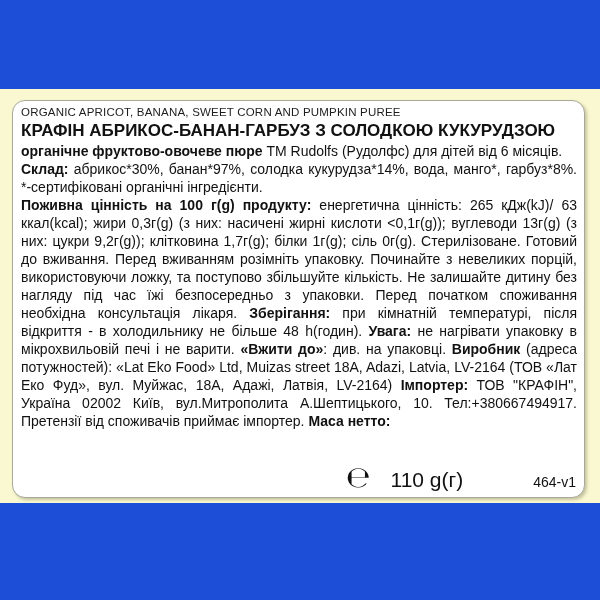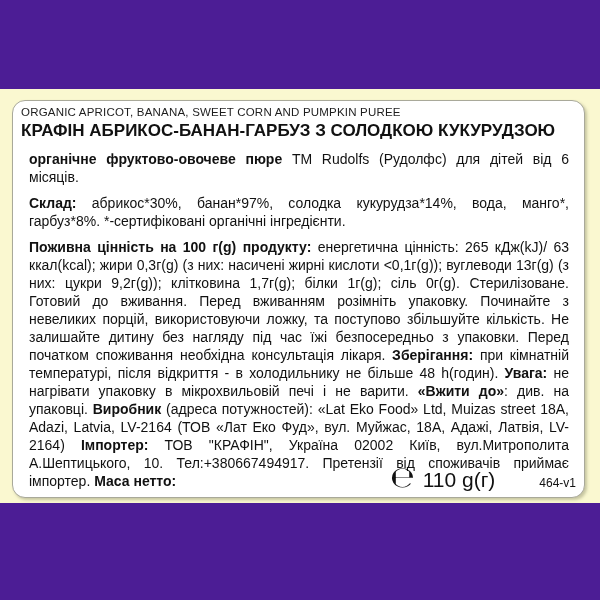--- a/index.html
+++ b/index.html
@@ -5,21 +5,21 @@
   html, body {
     margin: 0;
     padding: 0;
     background: #ffffff;
     font-family: "Liberation Sans", sans-serif;
   }
   .stage {
     position: relative;
     width: 600px;
     height: 600px;
-    background: #4c1d95;
+    background: #1d4ed8;
     overflow: hidden;
   }
   .band {
     position: absolute;
     left: 0;
     top: 89px;
     width: 600px;
     height: 414px;
     background: #faf8d0;
   }
@@ -45,21 +45,21 @@
     white-space: nowrap;
   }
   .title {
     font-size: 17px;
     font-weight: bold;
     line-height: 23px;
     color: #111111;
     white-space: nowrap;
   }
   p.body {
-    margin: 8px;
+    margin: 0;
     font-size: 14px;
     line-height: 18px;
     color: #111111;
     text-align: justify;
   }
   .b { font-weight: bold; }
   .bottom-row {
     position: absolute;
     left: 8px;
     right: 8px;
@@ -69,25 +69,25 @@
     justify-content: flex-end;
     color: #111111;
   }
   .esign {
     font-family: "DejaVu Sans", sans-serif;
     font-size: 29px;
     line-height: 29px;
   }
   .weight {
     font-size: 21px;
-    margin-left: 8px;
+    margin-left: 20px;
   }
   .version {
-    font-size: 12px;
-    margin-left: 44px;
+    font-size: 14px;
+    margin-left: 70px;
   }
 </style>
 </head>
 <body>
 
 <div class="stage">
   <div class="band"></div>
   <div class="card">
     <div class="en-line">ORGANIC APRICOT, BANANA, SWEET CORN AND PUMPKIN PUREE</div>
     <div class="title">КРАФІН АБРИКОС-БАНАН-ГАРБУЗ З СОЛОДКОЮ КУКУРУДЗОЮ</div>

